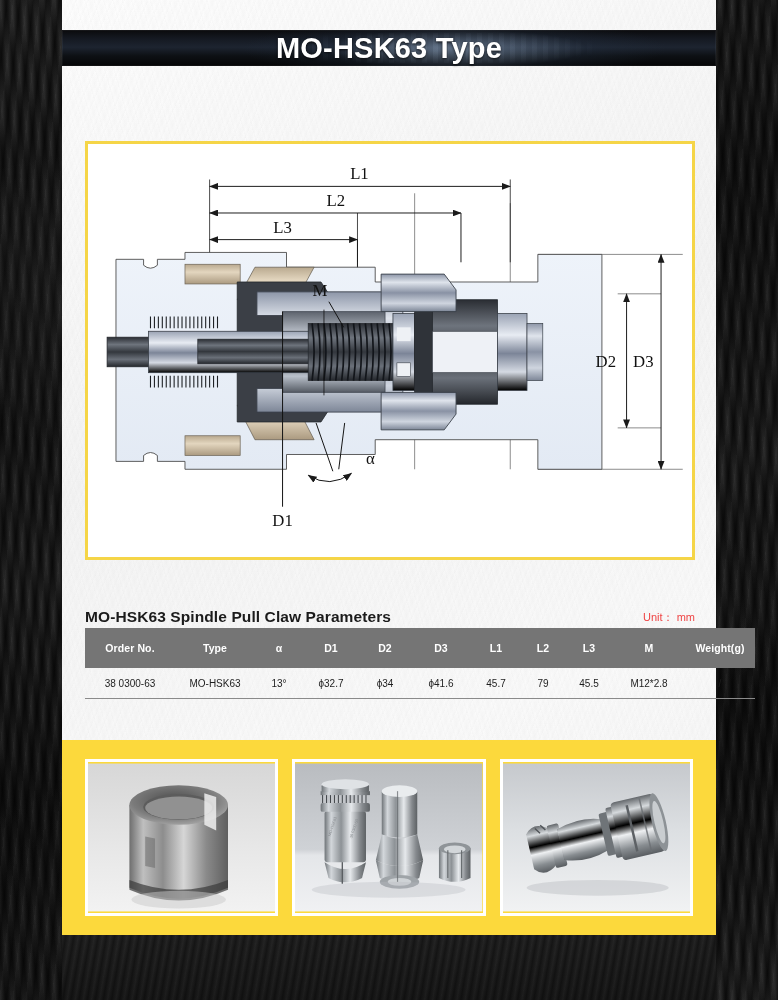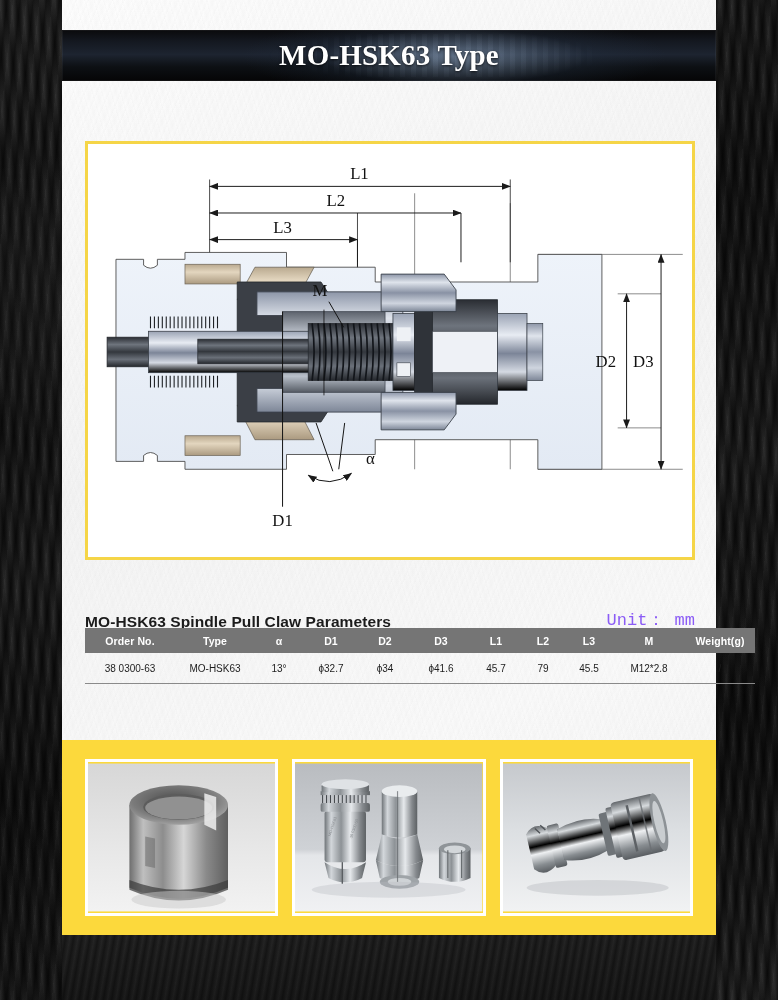--- a/index.html
+++ b/index.html
@@ -28,27 +28,26 @@
   .panel{
     position:absolute;left:62px;top:0;width:654px;height:1000px;
     background:
       repeating-linear-gradient(74deg, rgba(0,0,0,.017) 0px, rgba(0,0,0,0) 2px, rgba(0,0,0,.012) 5px, rgba(0,0,0,0) 9px),
       repeating-linear-gradient(-67deg, rgba(0,0,0,.014) 0px, rgba(0,0,0,0) 3px, rgba(0,0,0,.01) 6px, rgba(0,0,0,0) 11px),
       linear-gradient(160deg,#fdfdfd,#f4f4f4 40%,#fafafa 70%,#f2f2f2);
   }
 
   
   .banner{
-    position:absolute;left:62px;top:30px;width:654px;height:51px;
+    position:absolute;left:62px;top:30px;width:654px;height:36px;
     background:
       radial-gradient(ellipse 45% 120% at 60% 52%, rgba(150,175,205,.55), rgba(40,55,75,.25) 45%, transparent 72%),
       linear-gradient(180deg,#0a0a0c 0%,#141820 22%,#1d2430 48%,#0d1014 72%,#050506 100%);
     display:flex;align-items:center;justify-content:center;
     box-shadow:0 0 0 1px rgba(255,255,255,.05) inset;
-    font-family:Liberation Serif, serif;
   }
   .banner .glow{
     position:absolute;left:18%;top:8%;width:64%;height:84%;
     background:repeating-linear-gradient(90deg, rgba(190,210,235,.10) 0px, rgba(190,210,235,.10) 5px, transparent 5px, transparent 11px);
     -webkit-mask-image:radial-gradient(ellipse 55% 85% at 62% 50%, #000 10%, transparent 75%);
             mask-image:radial-gradient(ellipse 55% 85% at 62% 50%, #000 10%, transparent 75%);
     pointer-events:none;
   }
   .banner h1{
     position:relative;margin:0;color:#fff;font-size:29px;font-weight:bold;
@@ -59,32 +58,32 @@
   .draw-frame{
     position:absolute;left:85px;top:141px;width:610px;height:419px;
     background:#fff;border:3px solid #f5d547;box-sizing:border-box;
   }
   .draw-area{position:absolute;inset:0;}
   .draw-area svg{display:block;width:100%;height:100%;}
 
   
   .params-head{
     position:absolute;left:85px;top:608px;width:610px;
-    display:flex;align-items:flex-end;justify-content:space-between;
+    display:flex;align-items:center;justify-content:space-between;
   }
   .params-title{font-size:15.5px;font-weight:bold;color:#1b1b1b;letter-spacing:.1px;}
-  .params-unit{font-size:17px;color:#8b5cf6;font-family:Liberation Mono, monospace;}
+  .params-unit{font-size:11px;color:#ef4444;}
 
   table.spec{
     position:absolute;left:85px;top:628px;width:610px;
     border-collapse:collapse;table-layout:fixed;
   }
   table.spec th{
     background:#757575;color:#fff;font-size:10.5px;font-weight:bold;
-    height:25px;padding:0;letter-spacing:.1px;
+    height:40px;padding:0;letter-spacing:.1px;
   }
   table.spec td{
     font-size:10px;color:#1d1d1d;height:30px;padding:0;text-align:center;
     background:transparent;
   }
   table.spec tbody tr{border-bottom:1.5px solid #8a8a8a;}
 
   
   .photo-band{
     position:absolute;left:62px;top:740px;width:654px;height:195px;

